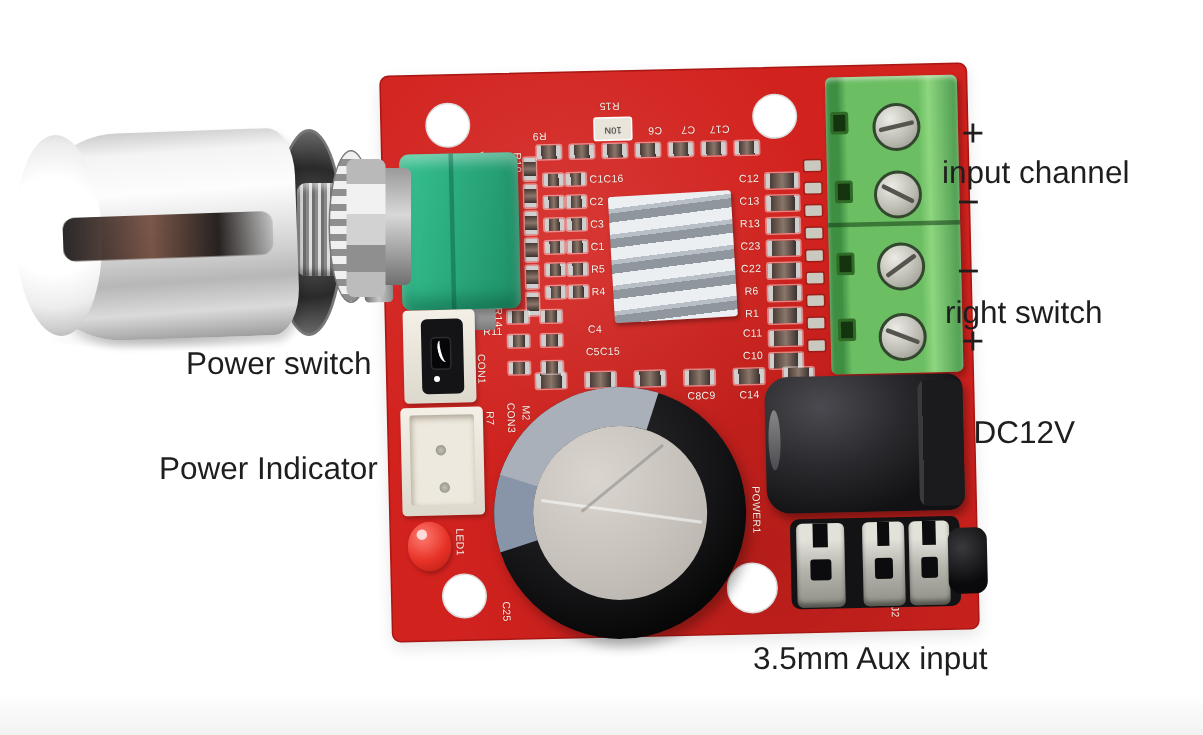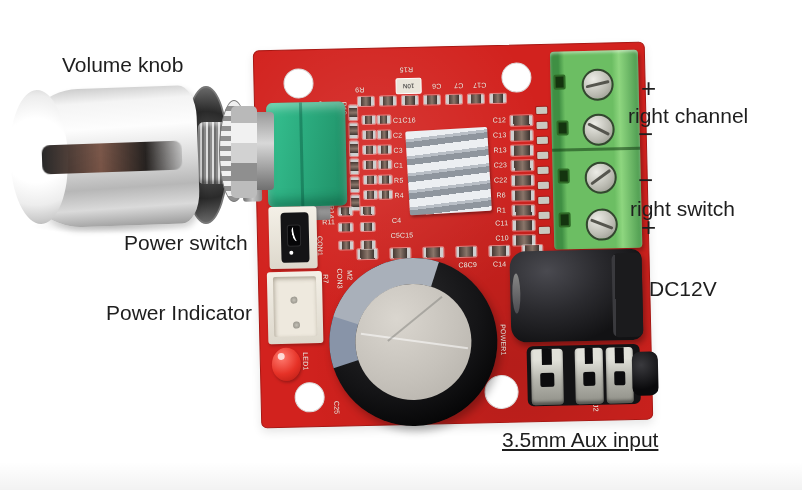--- a/index.html
+++ b/index.html
@@ -13,21 +13,21 @@
   .lbl-volume{left:62px;top:53px;}
   .lbl-switch{left:124px;top:231px;}
   .lbl-indicator{left:106px;top:301px;}
   .lbl-plus-l{left:641px;top:74px;}
   .lbl-left{left:628px;top:104px;}
   .lbl-minus-l{left:638px;top:120px;}
   .lbl-minus-r{left:638px;top:166px;}
   .lbl-right{left:630px;top:197px;}
   .lbl-plus-r{left:641px;top:213px;}
   .lbl-dc{left:649px;top:277px;}
-  .lbl-aux{left:502px;top:428px;text-decoration:underline;}
+  .lbl-aux{left:502px;top:428px;}
 
   
   .board{left:257px;top:46px;width:392px;height:378px;z-index:10;
          background:#d2221e;
          background-image:radial-gradient(circle at 30% 28%,rgba(255,255,255,.10),transparent 45%),
                           radial-gradient(circle at 65% 85%,rgba(0,0,0,.14),transparent 55%);
          border:1px solid #a81713;border-radius:6px;
          transform:rotate(-1.3deg);box-shadow:0 4px 10px rgba(0,0,0,.10);}
   .hole{background:#fff;border-radius:50%;border:1px solid #dcdcdc;z-index:3;}
   .hole-tl{left:29px;top:18px;width:30px;height:30px;}
@@ -166,25 +166,24 @@
         background:linear-gradient(180deg,#9a9a9a,#d8d8d8 40%,#707070);}
 
   .floor-fade{left:0;bottom:0;width:802px;height:28px;z-index:45;
         background:linear-gradient(180deg,rgba(0,0,0,0),rgba(0,0,0,.05));}
 </style>
 </head>
 <body>
 
 <div class="stage">
 
-  <div class="lbl lbl-volume">Volume knob</div>
   <div class="lbl lbl-indicator">Power Indicator</div>
   <div class="lbl lbl-switch">Power switch</div>
   <div class="lbl sign lbl-plus-l">+</div>
-  <div class="lbl lbl-left">right channel</div>
+  <div class="lbl lbl-left">input channel</div>
   <div class="lbl sign lbl-minus-l">−</div>
   <div class="lbl sign lbl-minus-r">−</div>
   <div class="lbl lbl-right">right switch</div>
   <div class="lbl sign lbl-plus-r">+</div>
   <div class="lbl lbl-dc">DC12V</div>
   <div class="lbl lbl-aux">3.5mm Aux input</div>
 
   <div class="board">
     <div class="trace-star"></div>
     <div class="hole hole-tl"></div>

